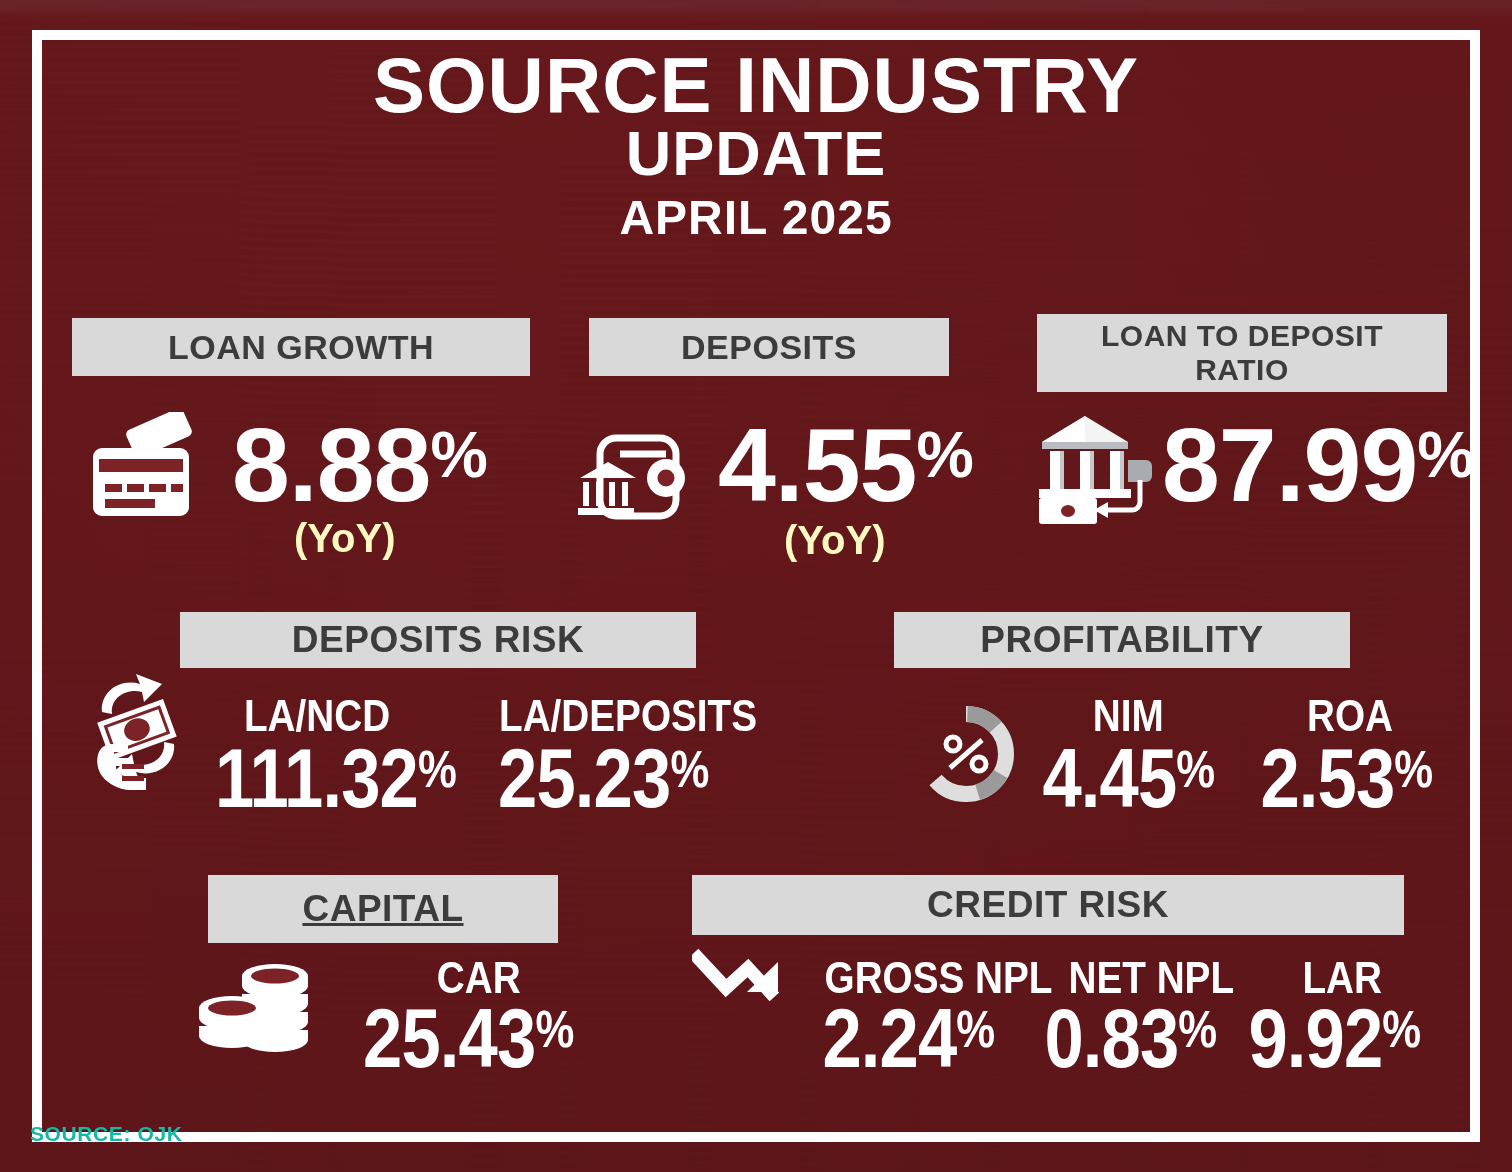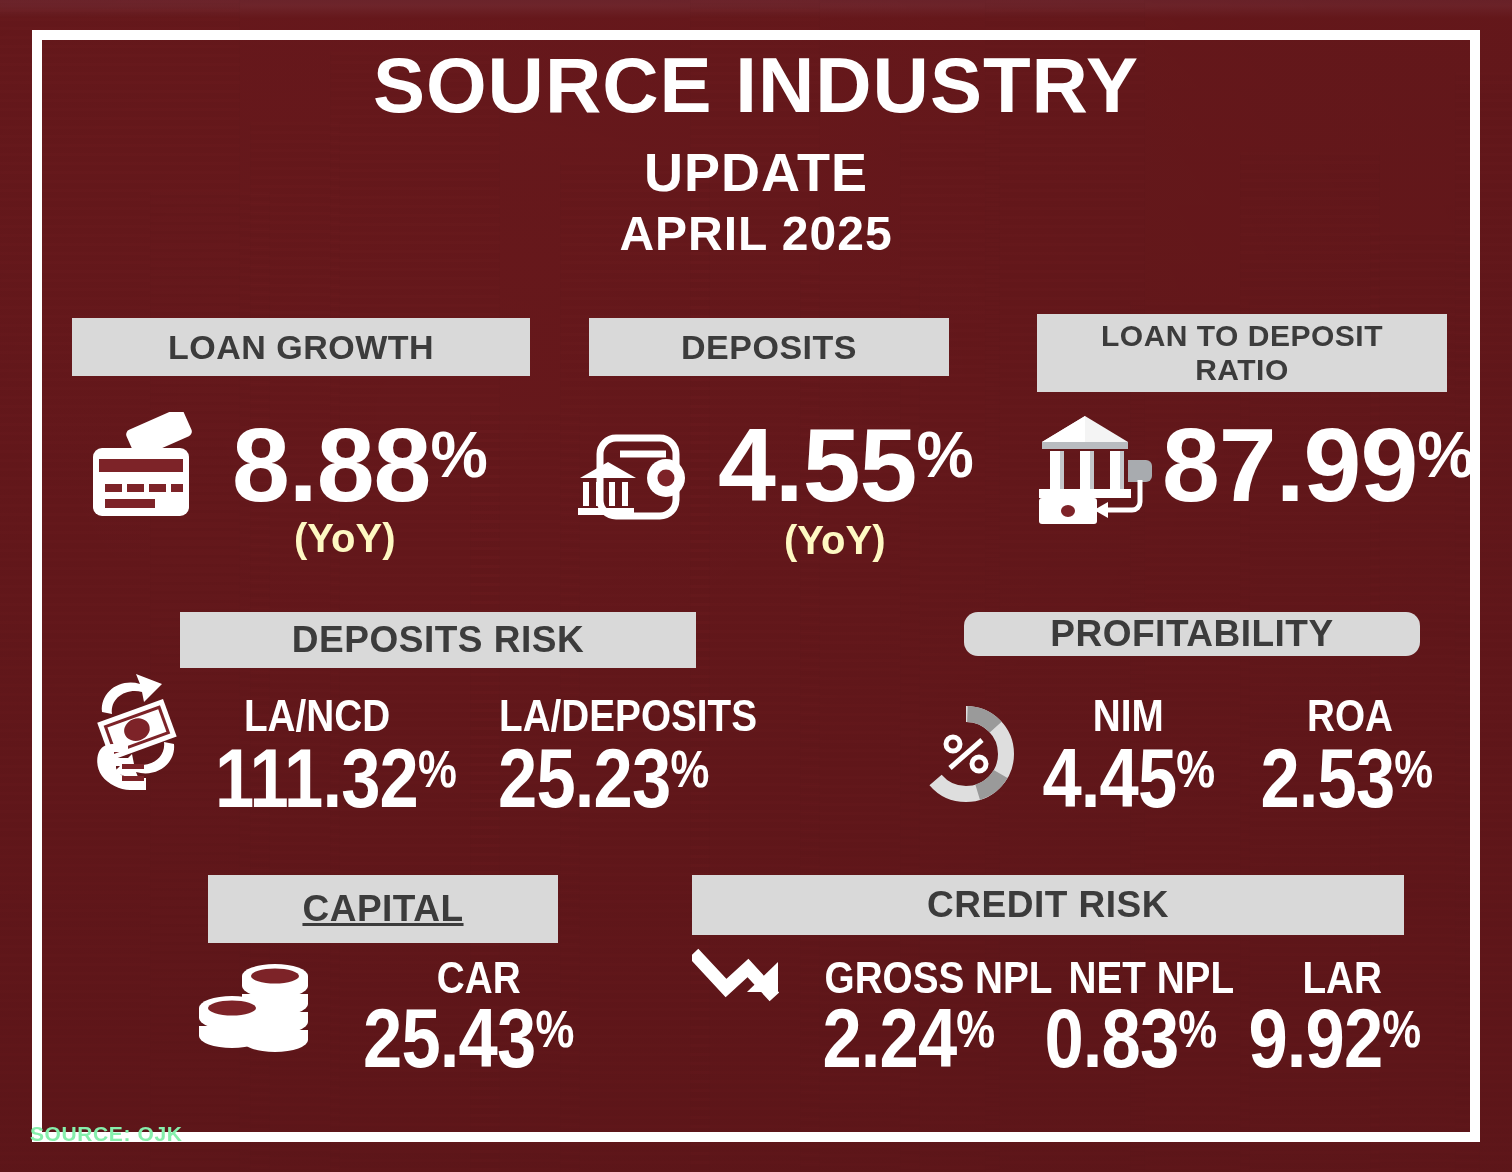--- a/index.html
+++ b/index.html
@@ -51,21 +51,21 @@
   #content{ position:absolute; inset:0; }
 
   
   .title-wrap{ position:absolute; left:0; right:0; top:48px; text-align:center; }
   .title-line{
     font-family:"Liberation Sans", sans-serif;
     font-weight:bold; color:#ffffff; letter-spacing:1px;
     line-height:.96;
   }
   #title-1{ font-size:78px; }
-  #title-2{ font-size:54px;margin-top:24px; }
+  #title-2{ font-size:63px; }
   #subtitle{ font-size:48px; margin-top:12px; letter-spacing:1px; }
 
   
   .banner{
     position:absolute;
     background:#d9d9d9;
     color:#3c3c3c;
     font-weight:bold;
     letter-spacing:.5px;
     display:flex; align-items:center; justify-content:center;
@@ -92,21 +92,21 @@
     font-size:40px; white-space:nowrap;
   }
 
   
   .cond{ transform:scaleX(.84); transform-origin:center bottom; }
 
   .icon{ position:absolute; }
 
   #source{
     position:absolute; left:30px; bottom:26px;
-    color:#86efac; font-weight:bold; font-size:21px; letter-spacing:.6px;
+    color:#14b8a6; font-weight:bold; font-size:21px; letter-spacing:.6px;
   }
 </style>
 </head>
 <body>
 
 <div id="bg-photo">
   <div id="bg-buildings">
       <div class="bld" style="left: -20px; width: 260px; height: 1172px;"></div>
       <div class="bld" style="left: 150px; width: 120px; height: 980px;"></div>
       <div class="bld" style="left: 250px; width: 90px; height: 1050px;"></div>
@@ -244,21 +244,21 @@
   <div class="sub-label" style="left:232px; top:690px; font-size:45px;">LA/NCD</div>
   <div class="bignum cond" style="left:192px; top:740px; font-size:84px;">
     <span>111.32</span><span class="pct">%</span>
   </div>
 
   <div class="sub-label" style="left:478px; top:690px; font-size:45px;">LA/DEPOSITS</div>
   <div class="bignum cond" style="left:478px; top:740px; font-size:84px;">
     <span>25.23</span><span class="pct">%</span>
   </div>
 
-  <div class="banner" style="left:964px; top:612px; width:456px; height:44px; font-size:37px;border-radius:14px;">PROFITABILITY</div>
+  <div class="banner" style="left:894px; top:612px; width:456px; height:56px; font-size:37px;">PROFITABILITY</div>
 
   <div class="icon" style="left:912px; top:700px; width:108px; height:108px;">
     <svg width="108" height="108" viewBox="0 0 108 108">
       <g transform="translate(54,54)">
         <circle r="40" fill="none" stroke="#dedede" stroke-width="16" stroke-dasharray="160 91" stroke-dashoffset="0" transform="rotate(-90)"></circle>
         <circle r="40" fill="none" stroke="#9a9a9a" stroke-width="16" stroke-dasharray="32 219" transform="rotate(-88)"></circle>
         <circle r="40" fill="none" stroke="#9a9a9a" stroke-width="16" stroke-dasharray="30 221" transform="rotate(30)"></circle>
       </g>
       <g stroke="#ffffff" stroke-width="5" fill="none">
         <line x1="38" y1="68" x2="70" y2="40"></line>

